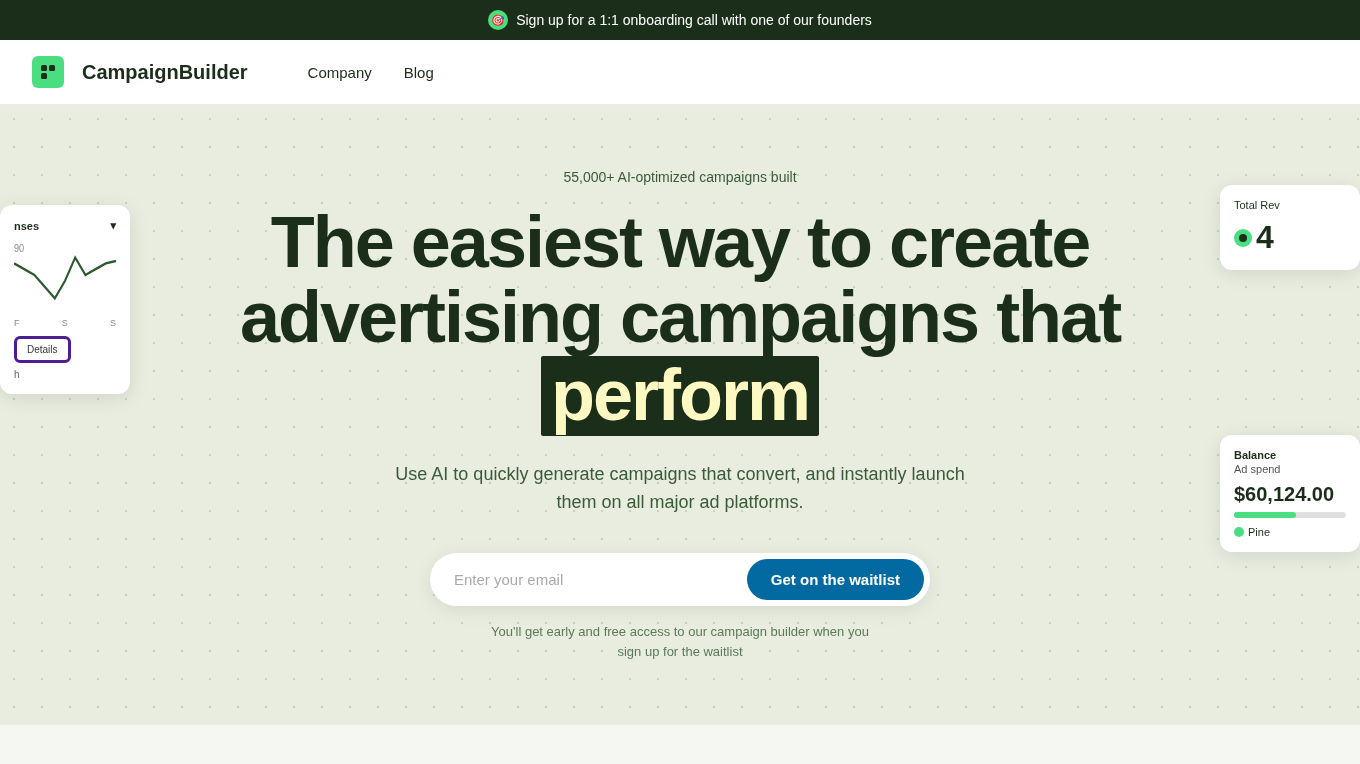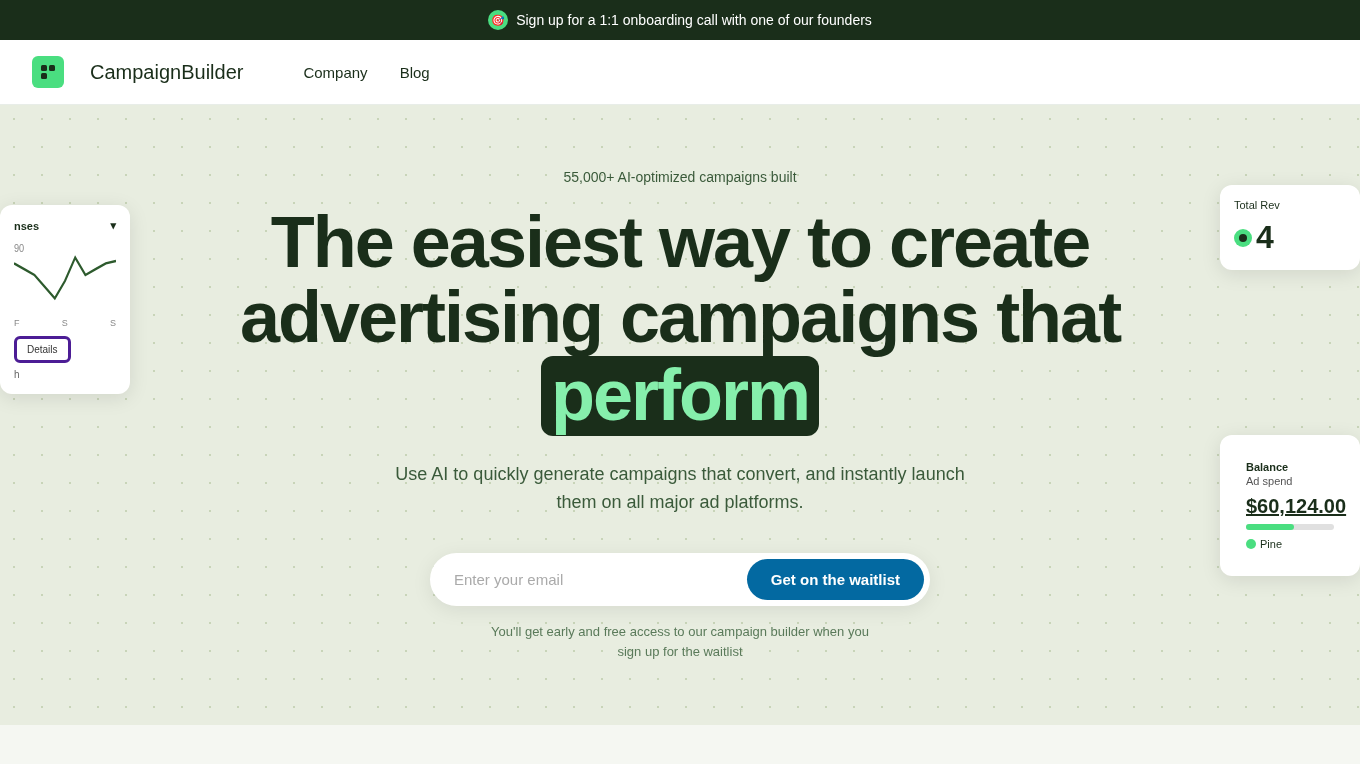--- a/index.html
+++ b/index.html
@@ -40,22 +40,22 @@
       background: #fff;
       display: flex;
       align-items: center;
       padding: 16px 32px;
       gap: 40px;
       border-bottom: 1px solid #e8ede8;
     }
     .nav-logo {
       display: flex;
       align-items: center;
-      gap: 26px;
-      font-weight: 400;
+      gap: 18px;
+      font-weight: 700;
       font-size: 20px;
       color: #1a2e1a;
     }
     .logo-icon {
       width: 32px;
       height: 32px;
       background: #4ade80;
       border-radius: 6px;
       display: flex;
       align-items: center;
@@ -183,40 +183,39 @@
 
     
     .float-card-bottom-right {
       position: absolute;
       right: 0;
       top: 330px;
       width: 140px;
       background: #fff;
       border-radius: 12px;
       box-shadow: 0 4px 20px rgba(0,0,0,0.1);
-      padding: 26px;
+      padding: 14px;
       overflow: hidden;
     }
     .balance-title {
       font-size: 11px;
       font-weight: 600;
       color: #1a2e1a;
       margin-bottom: 2px;
     }
     .balance-subtitle {
       font-size: 11px;
       color: #555;
       margin-bottom: 8px;
     }
     .balance-amount {
       font-size: 20px;
       font-weight: 800;
       color: #1a2e1a;
       margin-bottom: 6px;
-      text-decoration: underline;
     }
     .progress-bar {
       height: 6px;
       background: #e0e0e0;
       border-radius: 3px;
       margin-bottom: 8px;
     }
     .progress-fill {
       height: 100%;
       background: #4ade80;
@@ -253,23 +252,23 @@
     .hero-title {
       font-size: 72px;
       font-weight: 900;
       color: #1a2e1a;
       line-height: 1.05;
       margin-bottom: 24px;
       letter-spacing: -2px;
     }
     .hero-title .highlight {
       background: #1a2e1a;
-      color: #86efac;
+      color: #fef9c3;
       padding: 2px 10px;
-      border-radius: 12px;
+      border-radius: 2px;
       display: inline-block;
     }
     .hero-subtitle {
       font-size: 18px;
       color: #3a5a3a;
       line-height: 1.6;
       max-width: 600px;
       margin: 8px auto 36px;
     }
 

